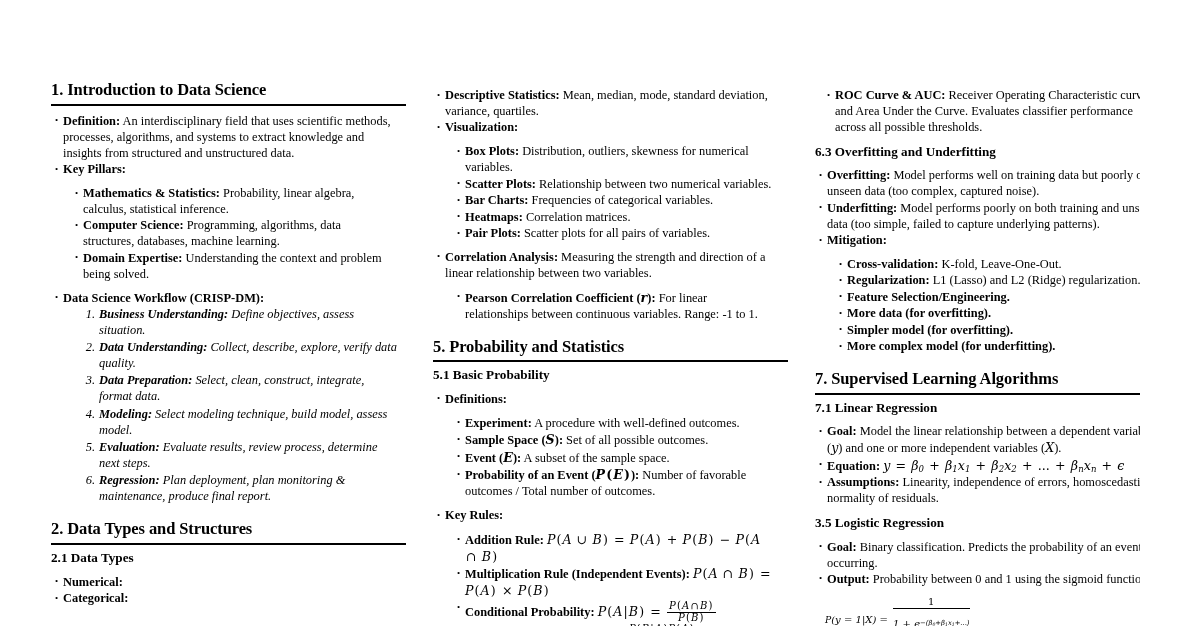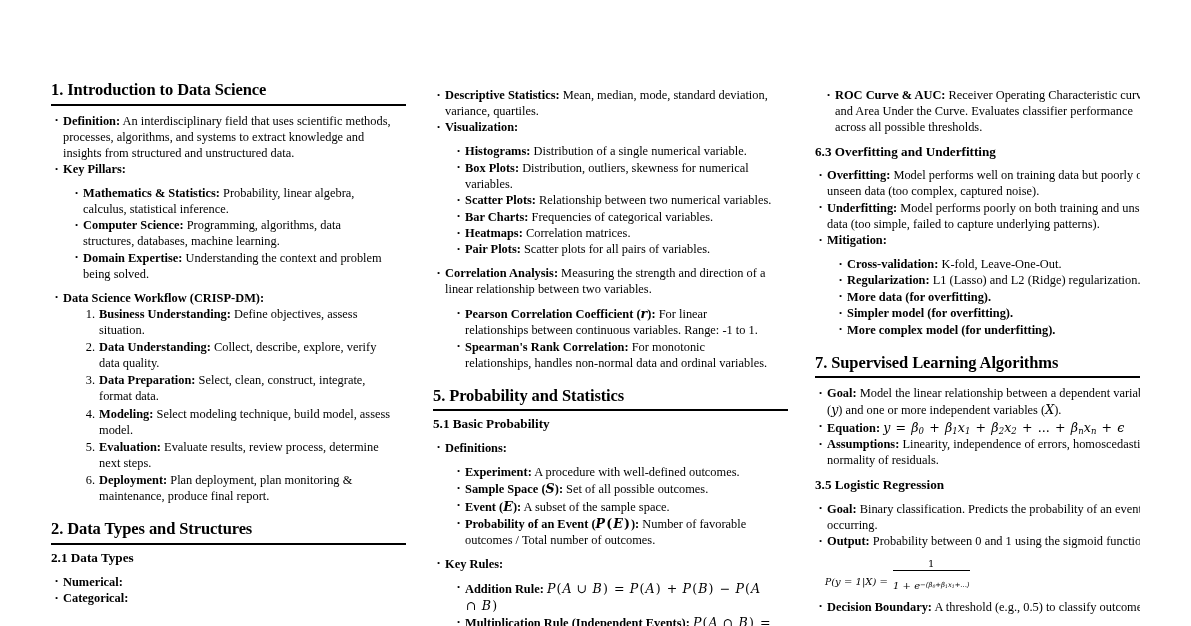--- a/index.html
+++ b/index.html
@@ -83,20 +83,21 @@
     font-size: 9px;
     line-height: 1.75;
   }
   li.b > .txt { display: inline; }
 
   ol.num {
     list-style: none;
     counter-reset: n;
     margin: 0 0 0 14px;
     padding: 0;
+    font-style: italic;
   }
   ol.num > li {
     counter-increment: n;
     position: relative;
     padding-left: 22px;
     font-size: 12.4px;
     line-height: 1.285;
     margin-bottom: 1.5px;
   }
   ol.num > li::before {
@@ -181,21 +182,21 @@
               <li class="b"><span class="txt"><b>Domain Expertise:</b><span> Understanding the context and problem being solved.</span></span></li>
             </ul>
           </li>
           <li class="b"><span class="txt"><b>Data Science Workflow (CRISP-DM):</b></span>
             <ol class="num">
               <li><b>Business Understanding:</b><span> Define objectives, assess situation.</span></li>
               <li><b>Data Understanding:</b><span> Collect, describe, explore, verify data quality.</span></li>
               <li><b>Data Preparation:</b><span> Select, clean, construct, integrate, format data.</span></li>
               <li><b>Modeling:</b><span> Select modeling technique, build model, assess model.</span></li>
               <li><b>Evaluation:</b><span> Evaluate results, review process, determine next steps.</span></li>
-              <li><b>Deployment:</b><span> Plan deployment, plan monitoring &amp; maintenance, produce final report.</span></li>
+              <li><b>Regression:</b><span> Plan deployment, plan monitoring &amp; maintenance, produce final report.</span></li>
             </ol>
           </li>
         </ul>
 
         <h1 class="sec spaced">2. Data Types and Structures</h1>
         <h2 class="sub tight">2.1 Data Types</h2>
 
         <ul class="lvl1">
           <li class="b"><span class="txt"><b>Numerical:</b></span>
           </li>
@@ -207,32 +208,30 @@
       </div>
     </div>
 
     <div class="col">
       <div class="col-inner">
 
         <ul class="lvl1">
           <li class="b"><span class="txt"><b>Descriptive Statistics:</b><span> Mean, median, mode, standard deviation, variance, quartiles.</span></span></li>
           <li class="b"><span class="txt"><b>Visualization:</b></span>
             <ul class="lvl2">
-              <li class="b"><span class="txt"><b>Histograms:</b><span> Distribution of a single numerical variable.</span></span></li>
               <li class="b"><span class="txt"><b>Box Plots:</b><span> Distribution, outliers, skewness for numerical variables.</span></span></li>
               <li class="b"><span class="txt"><b>Scatter Plots:</b><span> Relationship between two numerical variables.</span></span></li>
               <li class="b"><span class="txt"><b>Bar Charts:</b><span> Frequencies of categorical variables.</span></span></li>
               <li class="b"><span class="txt"><b>Heatmaps:</b><span> Correlation matrices.</span></span></li>
               <li class="b"><span class="txt"><b>Pair Plots:</b><span> Scatter plots for all pairs of variables.</span></span></li>
             </ul>
           </li>
           <li class="b"><span class="txt"><b>Correlation Analysis:</b><span> Measuring the strength and direction of a linear relationship between two variables.</span></span>
             <ul class="lvl3">
               <li class="b"><span class="txt"><b><span>Pearson Correlation Coefficient (</span><span class="math">r</span><span>):</span></b><span> For linear relationships between continuous variables. Range: -1 to 1.</span></span></li>
-              <li class="b"><span class="txt"><b>Spearman's Rank Correlation:</b><span> For monotonic relationships, handles non-normal data and ordinal variables.</span></span></li>
             </ul>
           </li>
         </ul>
 
         <h1 class="sec spaced">5. Probability and Statistics</h1>
         <h2 class="sub tight">5.1 Basic Probability</h2>
 
         <ul class="lvl1">
           <li class="b"><span class="txt"><b>Definitions:</b></span>
             <ul class="lvl2">
@@ -264,28 +263,30 @@
 
         <h2 class="sub">6.3 Overfitting and Underfitting</h2>
 
         <ul class="lvl1">
           <li class="b"><span class="txt"><b>Overfitting:</b><span> Model performs well on training data but poorly on unseen data (too complex, captured noise).</span></span></li>
           <li class="b"><span class="txt"><b>Underfitting:</b><span> Model performs poorly on both training and unseen data (too simple, failed to capture underlying patterns).</span></span></li>
           <li class="b"><span class="txt"><b>Mitigation:</b></span>
             <ul class="lvl2">
               <li class="b"><span class="txt"><b>Cross-validation:</b><span> K-fold, Leave-One-Out.</span></span></li>
               <li class="b"><span class="txt"><b>Regularization:</b><span> L1 (Lasso) and L2 (Ridge) regularization.</span></span></li>
+              <li class="b"><span class="txt"><b>Feature Selection/Engineering.</b></span></li>
               <li class="b"><span class="txt"><b>More data (for overfitting).</b></span></li>
               <li class="b"><span class="txt"><b>Simpler model (for overfitting).</b></span></li>
               <li class="b"><span class="txt"><b>More complex model (for underfitting).</b></span></li>
             </ul>
           </li>
         </ul>
 
         <h1 class="sec spaced">7. Supervised Learning Algorithms</h1>
+        <h2 class="sub tight">7.1 Linear Regression</h2>
 
         <ul class="lvl1">
           <li class="b"><span class="txt"><b>Goal:</b><span> Model the linear relationship between a dependent variable (</span><span class="math">y</span><span>) and one or more independent variables (</span><span class="math">X</span><span>).</span></span></li>
           <li class="b"><span class="txt"><b>Equation:</b> <span class="math">y <span class="op">=</span> β<sub>0</sub> <span class="op">+</span> β<sub>1</sub>x<sub>1</sub> <span class="op">+</span> β<sub>2</sub>x<sub>2</sub> <span class="op">+</span> <span class="up">...</span> <span class="op">+</span> β<sub>n</sub>x<sub>n</sub> <span class="op">+</span> ϵ</span></span></li>
           <li class="b"><span class="txt"><b>Assumptions:</b><span> Linearity, independence of errors, homoscedasticity, normality of residuals.</span></span></li>
         </ul>
 
         <h2 class="sub">3.5 Logistic Regression</h2>
 
         <ul class="lvl1">

